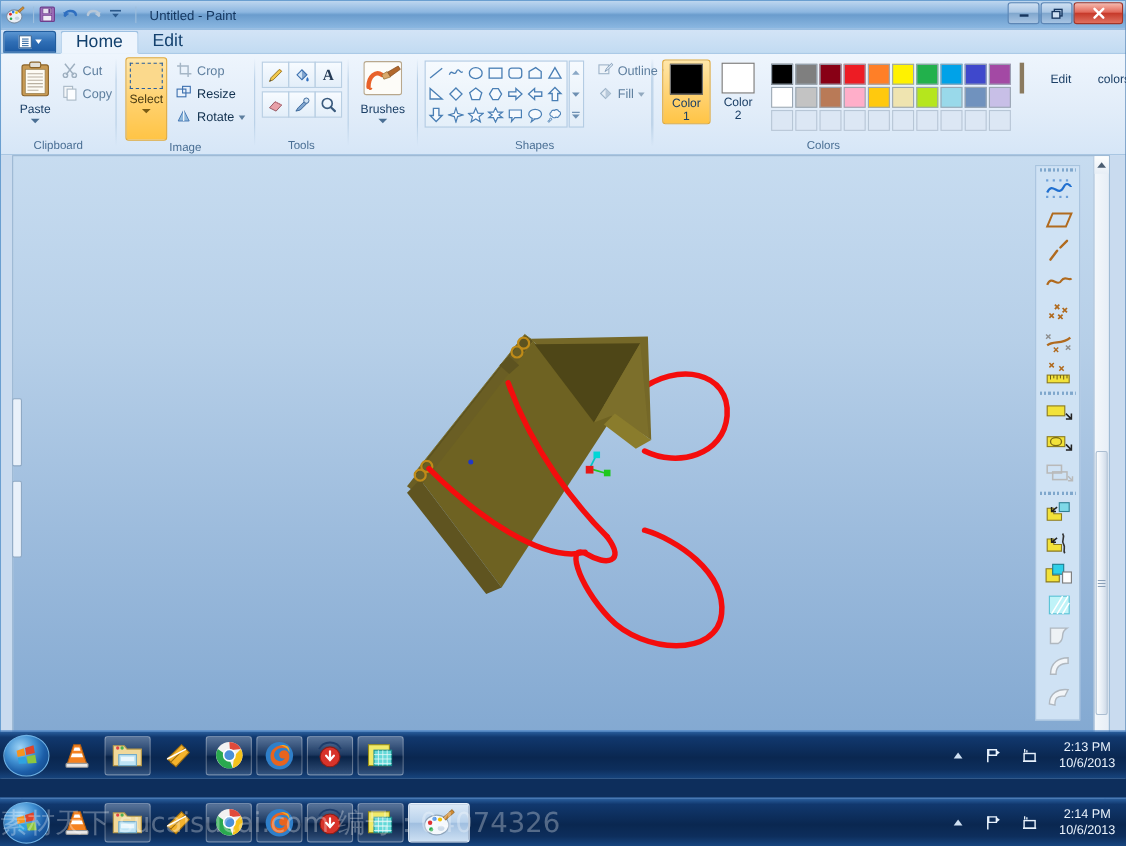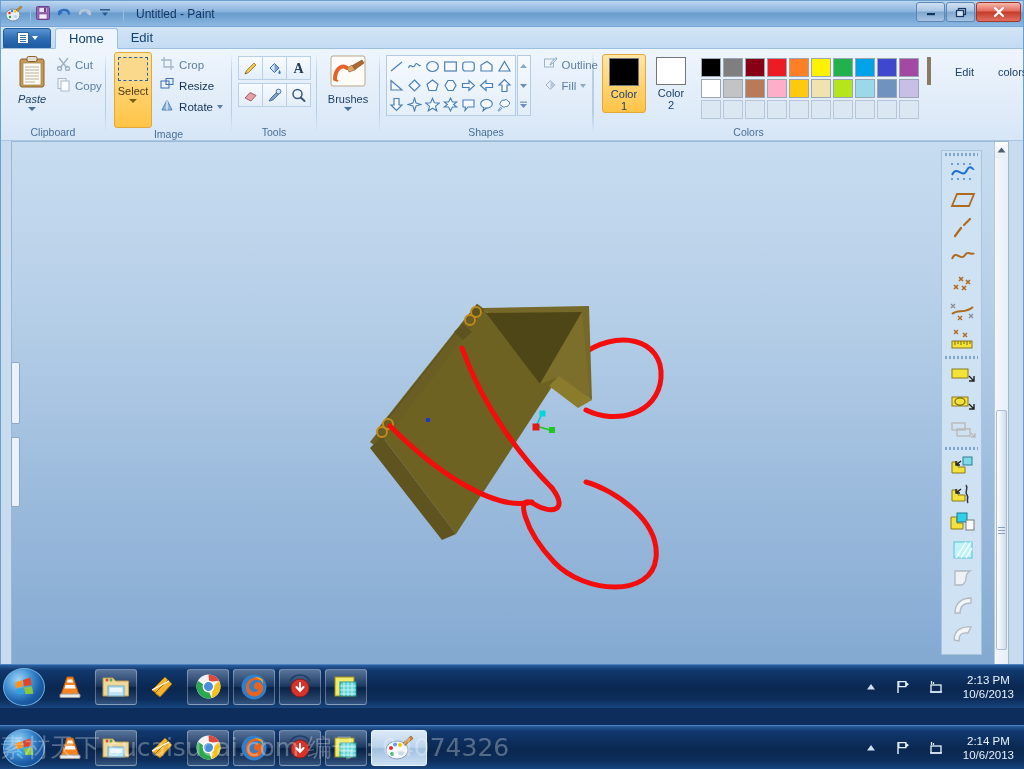--- a/index.html
+++ b/index.html
@@ -48,21 +48,21 @@
     width:48px; height:20px; margin-right:4px; border-radius:3px 3px 0 0;
     background:linear-gradient(180deg,#5b96d2 0%,#2f6eb5 50%,#1d5ba3 100%);
     border:1px solid #215d9e; display:flex; align-items:center; justify-content:center; gap:3px;
   }
   .paint-menu-btn .pm-doc{ width:12px; height:12px; background:#fff; border:1px solid #2e5f94; position:relative;}
   .paint-menu-btn .pm-doc:before{ content:""; position:absolute; left:2px; top:2px; right:2px; height:1px;
     box-shadow:0 0 0 0 #3a6ea5, 0 2px 0 0 #3a6ea5, 0 4px 0 0 #3a6ea5, 0 6px 0 0 #3a6ea5; background:#3a6ea5;}
   .caret-w{ width:0;height:0;border-left:3px solid transparent;border-right:3px solid transparent;border-top:4px solid #fff;}
   .tab{
     height:21px; padding:0 13px; display:flex; align-items:center;
-    font-size:13px; color:#14416e; cursor:default;
+    font-size:16px; color:#14416e; cursor:default;
   }
   .tab.active{
     background:#eef5fd; border:1px solid #9cc0e2; border-bottom:1px solid #eef5fd;
     border-radius:3px 3px 0 0; margin-bottom:-1px; color:#12406d;
   }
 
   
   .ribbon{
     position:relative; height:92px;
     background:linear-gradient(180deg,#eef5fd 0%,#e2edf9 55%,#d6e6f7 100%);
@@ -288,21 +288,21 @@
         <div class="caret-w"></div>
       </div>
       <div class="tab active">Home</div>
       <div class="tab">Edit</div>
     </div>
 
     <div class="ribbon">
 
       <div class="rgroup" style="width:104px;">
         <div class="gcontent" style="width:100%;justify-content:flex-start;">
-          <div class="bigbtn" style="margin-left:11px;font-style:italic;">
+          <div class="bigbtn" style="margin-left:11px;">
             <span class="bi">
               <svg width="32" height="34" viewBox="0 0 32 34">
                 <rect x="4" y="4" width="24" height="28" rx="2" fill="#c79a55" stroke="#8a6227"></rect>
                 <rect x="7" y="8" width="18" height="22" fill="#fdfbf4" stroke="#9a8050" stroke-width=".7"></rect>
                 <g stroke="#b9b0a0" stroke-width="1">
                   <path d="M9 12h14M9 15h14M9 18h14M9 21h14M9 24h14M9 27h10"></path>
                 </g>
                 <rect x="11" y="1.5" width="10" height="5" rx="1.5" fill="#e3e0d8" stroke="#8a6227"></rect>
               </svg>
             </span>

